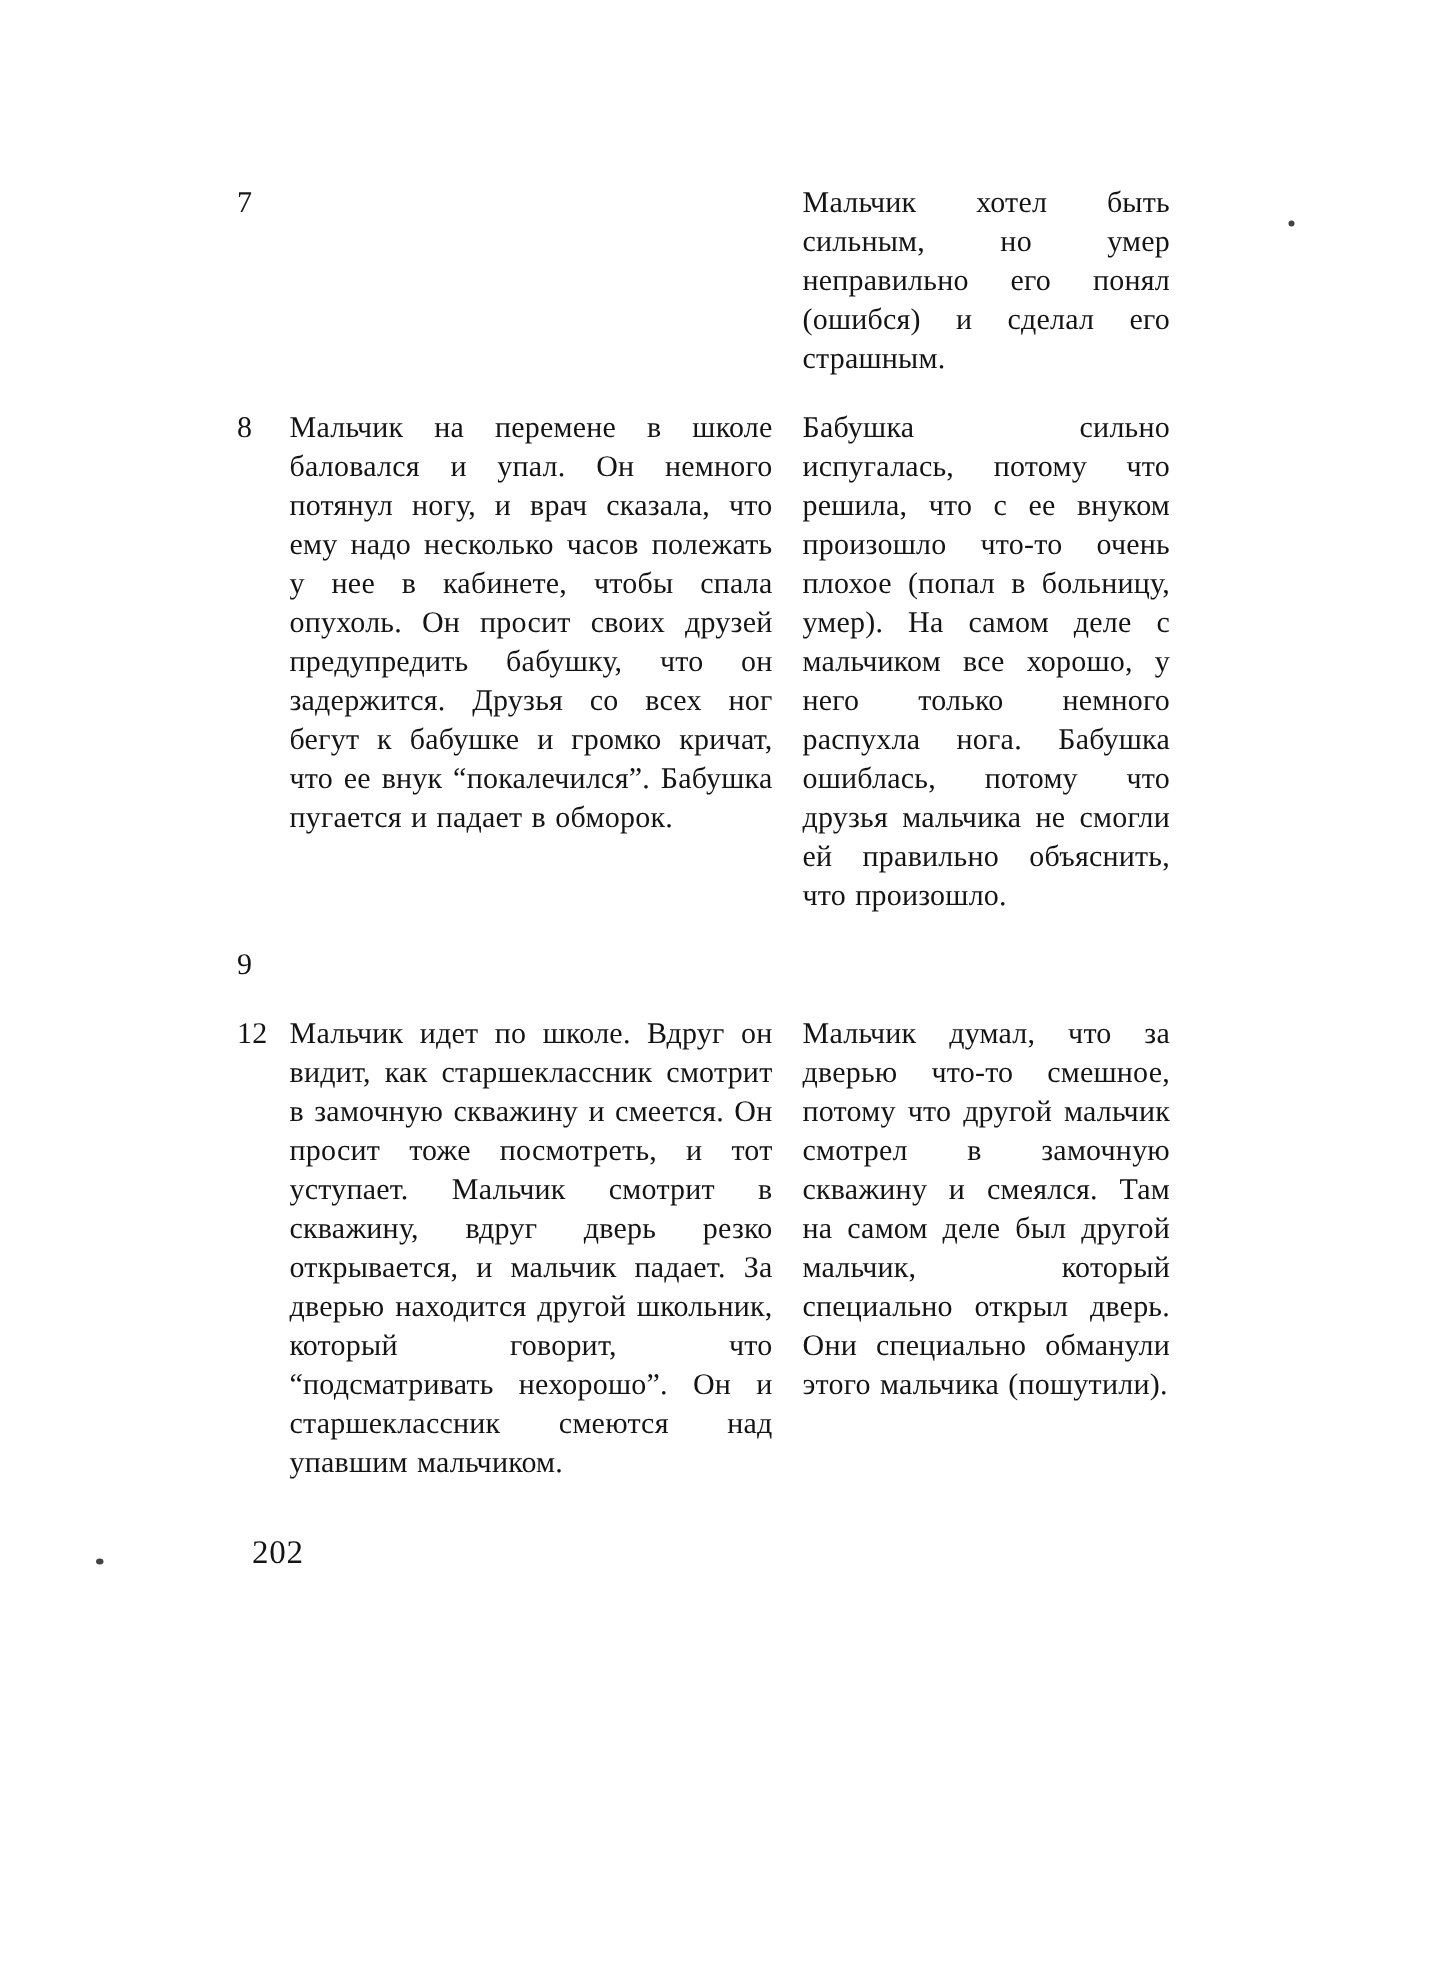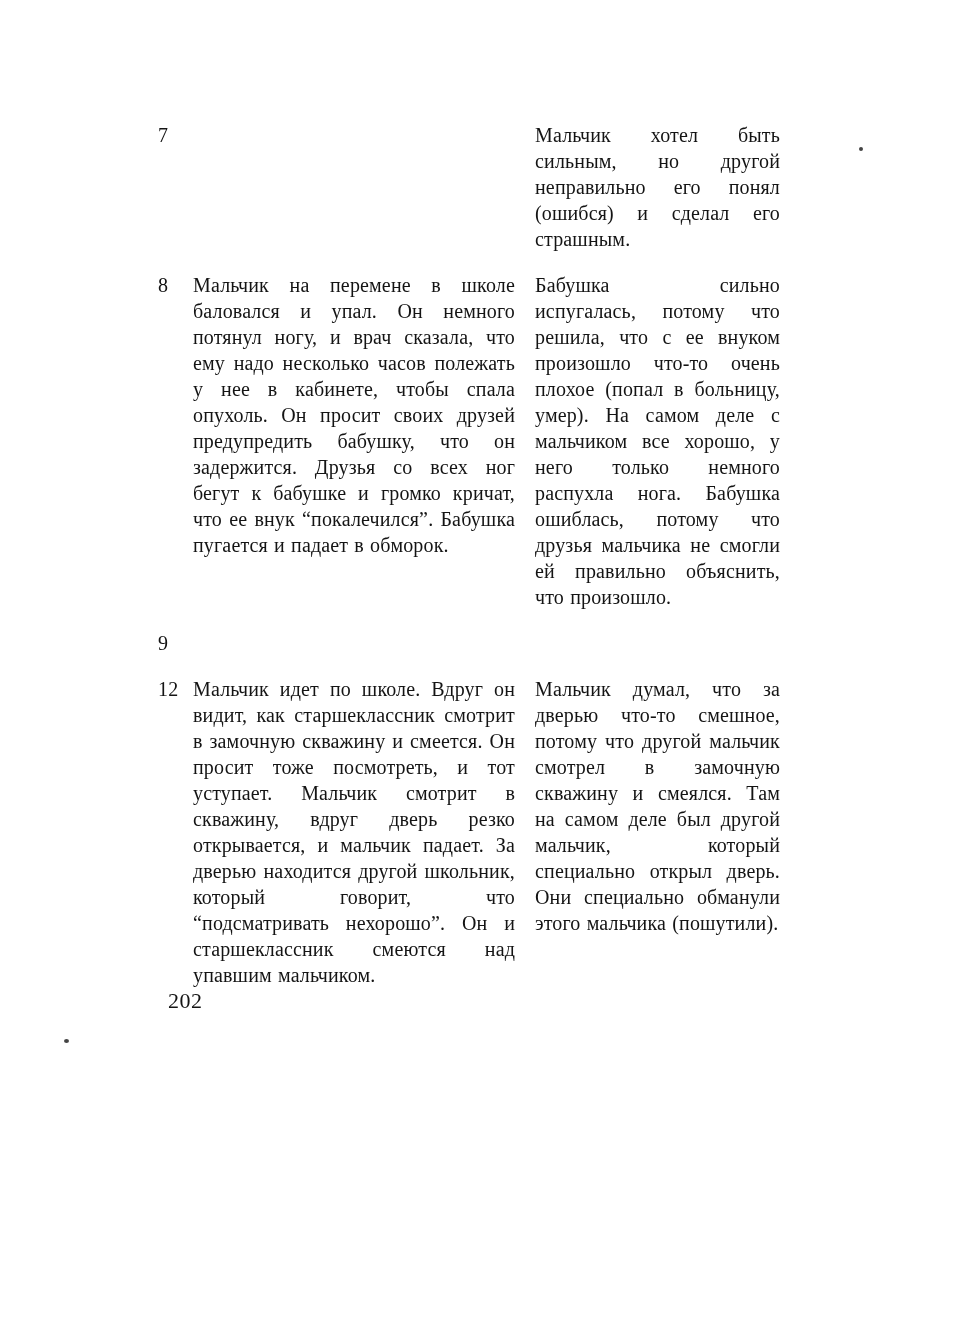--- a/index.html
+++ b/index.html
@@ -37,20 +37,21 @@
   .cell {
     font-size: 20px;
     line-height: 26px;
     text-align: justify;
     letter-spacing: 0.15px;
     word-spacing: 1px;
   }
   .cell.left  { grid-column: 2; }
   .cell.right { grid-column: 3; margin-left: 20px; }
   .pagenum {
+    margin-top: 34px;
     margin-left: 10px;
     font-size: 22px;
     letter-spacing: 0.5px;
   }
   .speck {
     position: absolute;
     background: #444;
     border-radius: 50%;
   }
   .speck-a { left: 64px;  top: 1039px; width: 5px; height: 4px; }
@@ -58,21 +59,21 @@
 </style>
 </head>
 <body>
 
 <div class="page">
 
   <div class="content">
 
     <div class="row">
       <div class="num">7</div>
-      <div class="cell right">Мальчик хотел быть сильным, но другой неправильно его понял (ошибся) и сделал его страшным.</div>
+      <div class="cell right">Мальчик хотел быть сильным, но умер неправильно его понял (ошибся) и сделал его страшным.</div>
     </div>
 
     <div class="row">
       <div class="num">8</div>
       <div class="cell left">Мальчик на перемене в школе баловался и упал. Он немного потянул ногу, и врач сказала, что ему надо несколько часов полежать у нее в кабинете, чтобы спала опухоль. Он просит своих друзей предупредить бабушку, что он задержится. Друзья со всех ног бегут к бабушке и громко кричат, что ее внук “покалечился”. Бабушка пугается и падает в обморок.</div>
       <div class="cell right">Бабушка сильно испугалась, потому что решила, что с ее внуком произошло что-то очень плохое (попал в больницу, умер). На самом деле с мальчиком все хорошо, у него только немного распухла нога. Бабушка ошиблась, потому что друзья мальчика не смогли ей правильно объяснить, что произошло.</div>
     </div>
 
     <div class="row">
       <div class="num">9</div>

